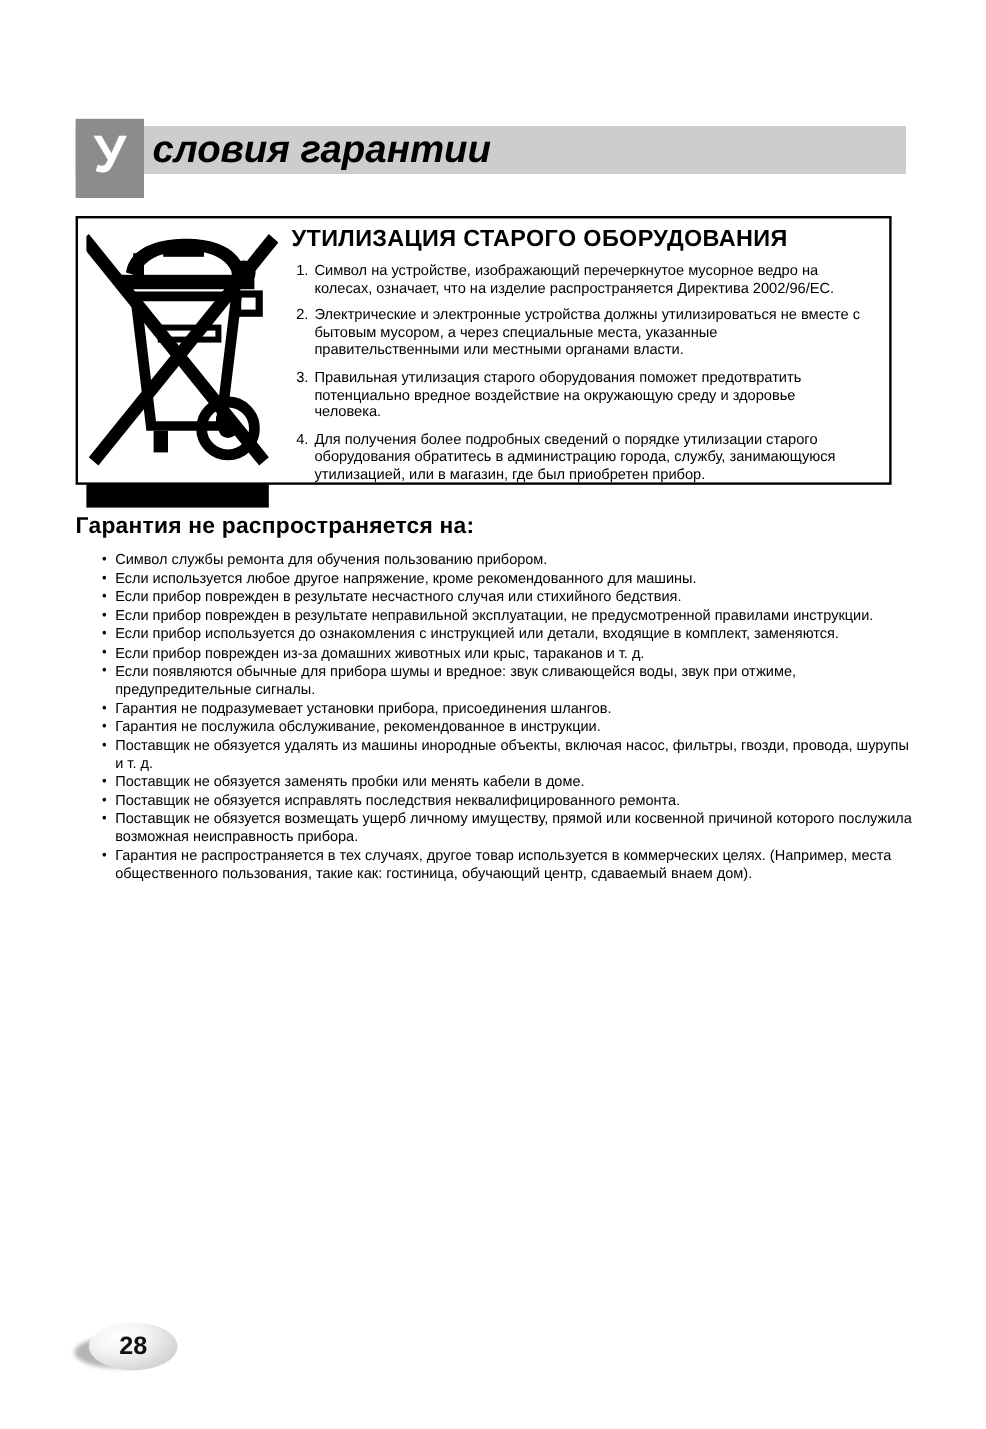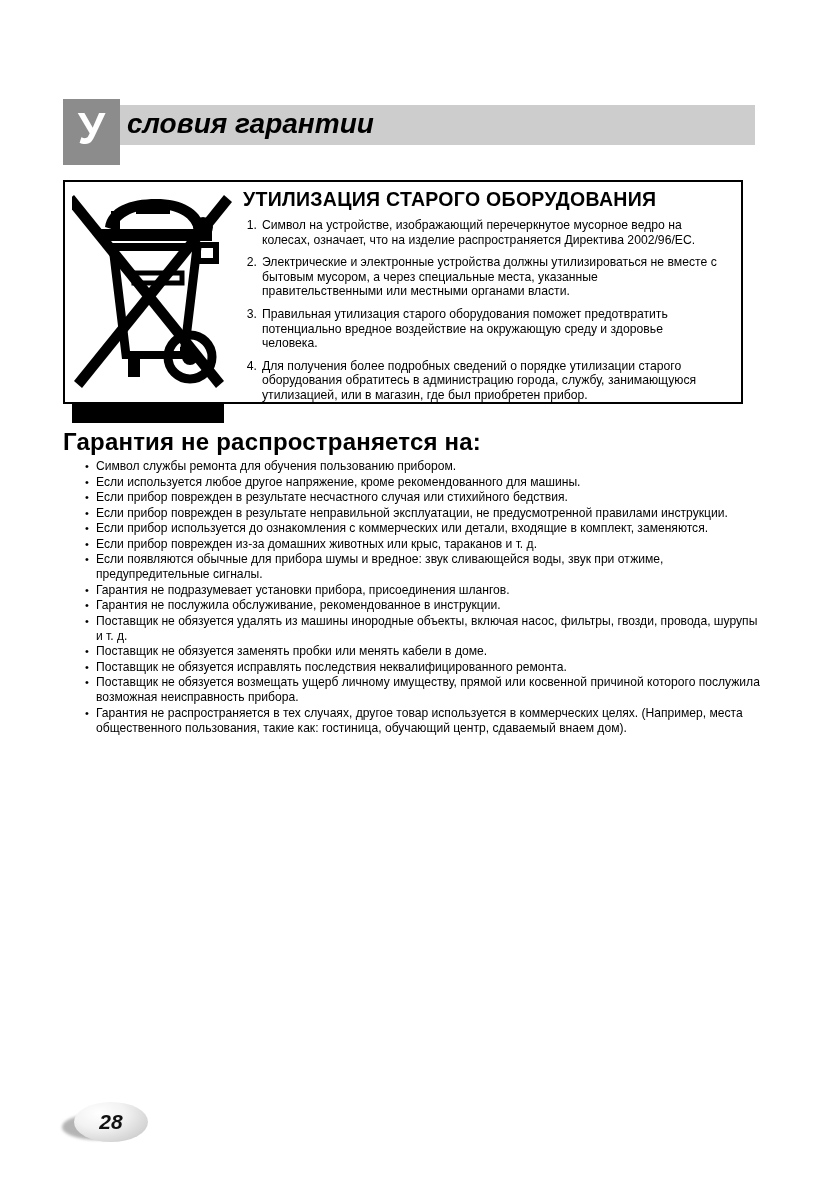--- a/index.html
+++ b/index.html
@@ -45,21 +45,21 @@
     line-height: 60px;
     text-align: center;
     letter-spacing: 0;
   }
   .header-title {
     position: absolute;
     left: 64px;
     top: 0;
     height: 44px;
     line-height: 38px;
-    font-size: 28px;
+    font-size: 32px;
     font-weight: bold;
     font-style: italic;
     color: #000000;
     white-space: nowrap;
   }
 
   
   .disposal-box {
     position: absolute;
     left: 63px;
@@ -110,21 +110,21 @@
     padding-right: 5px;
     box-sizing: border-box;
   }
   .num-body { flex: 1 1 auto; }
 
   
   .excl-heading {
     position: absolute;
     left: 63px;
     top: 428px;
-    font-size: 24px;
+    font-size: 19px;
     font-weight: bold;
     letter-spacing: 0.2px;
   }
   .excl-list {
     position: absolute;
     left: 85px;
     top: 459px;
     width: 680px;
   }
   .excl-item {
@@ -173,21 +173,20 @@
   .page-num-text {
     position: absolute;
     left: 14px;
     top: 4px;
     width: 74px;
     height: 40px;
     line-height: 40px;
     text-align: center;
     font-size: 21px;
     font-weight: bold;
-    font-style: italic;
     color: #111111;
   }
 </style>
 </head>
 <body>
 
 <div class="page-header">
   <div class="header-bar"></div>
   <div class="header-badge">У</div>
   <div class="header-title">словия гарантии</div>
@@ -269,21 +268,21 @@
   <div class="excl-item">
     <span class="excl-bullet">•</span>
     <span class="excl-body">Если прибор поврежден в результате несчастного случая или стихийного бедствия.</span>
   </div>
   <div class="excl-item">
     <span class="excl-bullet">•</span>
     <span class="excl-body">Если прибор поврежден в результате неправильной эксплуатации, не предусмотренной правилами инструкции.</span>
   </div>
   <div class="excl-item">
     <span class="excl-bullet">•</span>
-    <span class="excl-body">Если прибор используется до ознакомления с коммерческих или детали, входящие в комплект, заменяются.</span>
+    <span class="excl-body">Если прибор используется до ознакомления с инструкцией или детали, входящие в комплект, заменяются.</span>
   </div>
   <div class="excl-item">
     <span class="excl-bullet">•</span>
     <span class="excl-body">Если прибор поврежден из-за домашних животных или крыс, тараканов и т. д.</span>
   </div>
   <div class="excl-item">
     <span class="excl-bullet">•</span>
     <span class="excl-body">Если появляются обычные для прибора шумы и вредное: звук сливающейся воды, звук при отжиме, предупредительные сигналы.</span>
   </div>
   <div class="excl-item">

